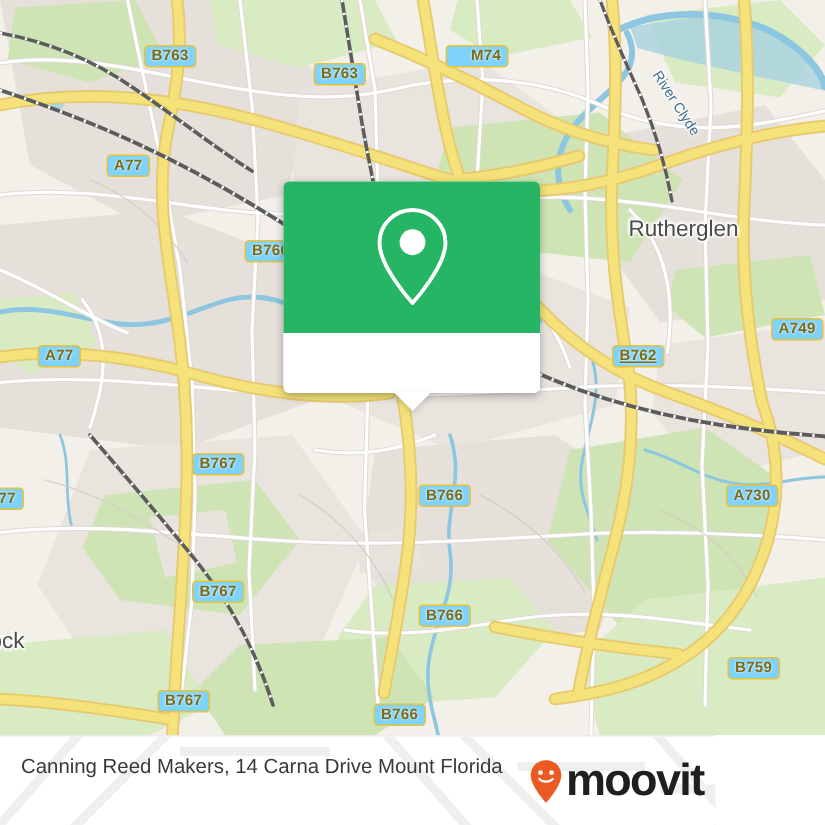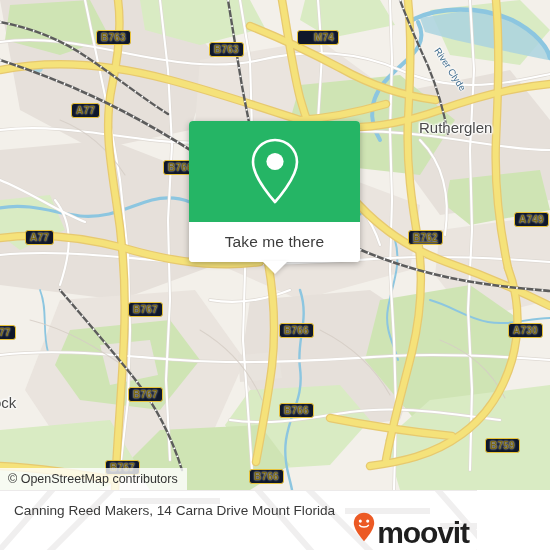--- a/index.html
+++ b/index.html
@@ -40,21 +40,21 @@
     left: 0;
     top: 0;
     width: 550px;
     height: 490px;
     display: block;
   }
 
   
   .shield {
     position: absolute;
-    background: #0f172a;
+    background: #7dd3fc;
     border: 1.4px solid #e8c23a;
     border-radius: 3px;
     color: #7d6a16;
     font-family: "Liberation Sans", sans-serif;
     font-weight: bold;
     font-size: 10px;
     line-height: 13px;
     padding: 0 4px;
     letter-spacing: 0.2px;
     white-space: nowrap;
@@ -66,20 +66,21 @@
   .place-label {
     position: absolute;
     color: #4a4a4a;
     font-family: "Liberation Sans", sans-serif;
     font-size: 15px;
     white-space: nowrap;
     text-shadow:
        1px 0 2px #fff, -1px 0 2px #fff,
        0 1px 2px #fff, 0 -1px 2px #fff,
        1px 1px 2px #fff, -1px -1px 2px #fff;
+    margin-top: 25px;
   }
   .water-label {
     position: absolute;
     color: #3d6b8e;
     font-family: "Liberation Sans", sans-serif;
     font-size: 9.5px;
     white-space: nowrap;
     text-shadow:
        1px 0 2px #fff, -1px 0 2px #fff,
        0 1px 2px #fff, 0 -1px 2px #fff;
@@ -192,21 +193,21 @@
     position: relative;
     flex: none;
   }
   #brand-text {
     color: #1f1f1f;
     font-family: "Liberation Sans", sans-serif;
     font-size: 30px;
     font-weight: bold;
     letter-spacing: -1.1px;
     line-height: 30px;
-    margin-top: 13px;
+    margin-top: 1px;
   }
 </style>
 </head>
 <body>
 
 <div id="app">
 
   <div id="map">
 
     <svg class="maplayer" viewBox="0 0 550 490">
@@ -372,45 +373,41 @@
 
     <div class="shield" style="left:96px;  top:30px;">B763</div>
     <div class="shield" style="left:209px; top:42px;">B763</div>
     <div class="shield" style="left:297px; top:30px;padding-left:16px;">M74</div>
     <div class="shield" style="left:71px;  top:103px;">A77</div>
     <div class="shield" style="left:163px; top:160px;">B766</div>
     <div class="shield" style="left:514px; top:212px;">A749</div>
     <div class="shield" style="left:408px; top:230px;text-decoration:underline;">B762</div>
     <div class="shield" style="left:25px;  top:230px;">A77</div>
     <div class="shield" style="left:128px; top:302px;">B767</div>
-    <div class="shield" style="left:508px; top:323px;">A730</div>
+    <div class="shield" style="left:484px; top:323px;">A730</div>
     <div class="shield" style="left:279px; top:323px;">B766</div>
     <div class="shield" style="left:128px; top:387px;">B767</div>
     <div class="shield" style="left:279px; top:403px;">B766</div>
     <div class="shield" style="left:485px; top:438px;">B759</div>
     <div class="shield" style="left:105px; top:460px;">B767</div>
     <div class="shield" style="left:249px; top:469px;">B766</div>
     <div class="shield" style="left:-6px;  top:325px;">77</div>
 
     <div id="callout">
       <div id="callout-top">
         <svg width="60" height="72" viewBox="0 0 60 72">
           <path d="M30 4 C17.8 4 8 13.8 8 26 C8 42 30 66 30 66 C30 66 52 42 52 26 C52 13.8 42.2 4 30 4 Z" fill="none" stroke="#ffffff" stroke-width="2.6" stroke-linejoin="round"></path>
           <circle cx="30" cy="25.5" r="8.6" fill="#ffffff"></circle>
         </svg>
       </div>
       <div id="callout-bottom">
-        <span id="callout-label">Take me there</span>
         <div id="callout-tail"></div>
       </div>
     </div>
 
-    <div id="osm-attrib">
-      <span>© OpenStreetMap contributors</span>
-    </div>
   </div>
 
   <div id="footer">
     <svg id="footer-watermark" viewBox="0 0 550 60">
       <g fill="none" stroke="#f0efef" stroke-width="6">
         <path d="M-10,70 L60,-10"></path>
         <path d="M40,70 L120,-10"></path>
         <path d="M250,-10 L320,70"></path>
         <path d="M300,-10 L380,70"></path>
         <path d="M430,-10 L500,70"></path>

